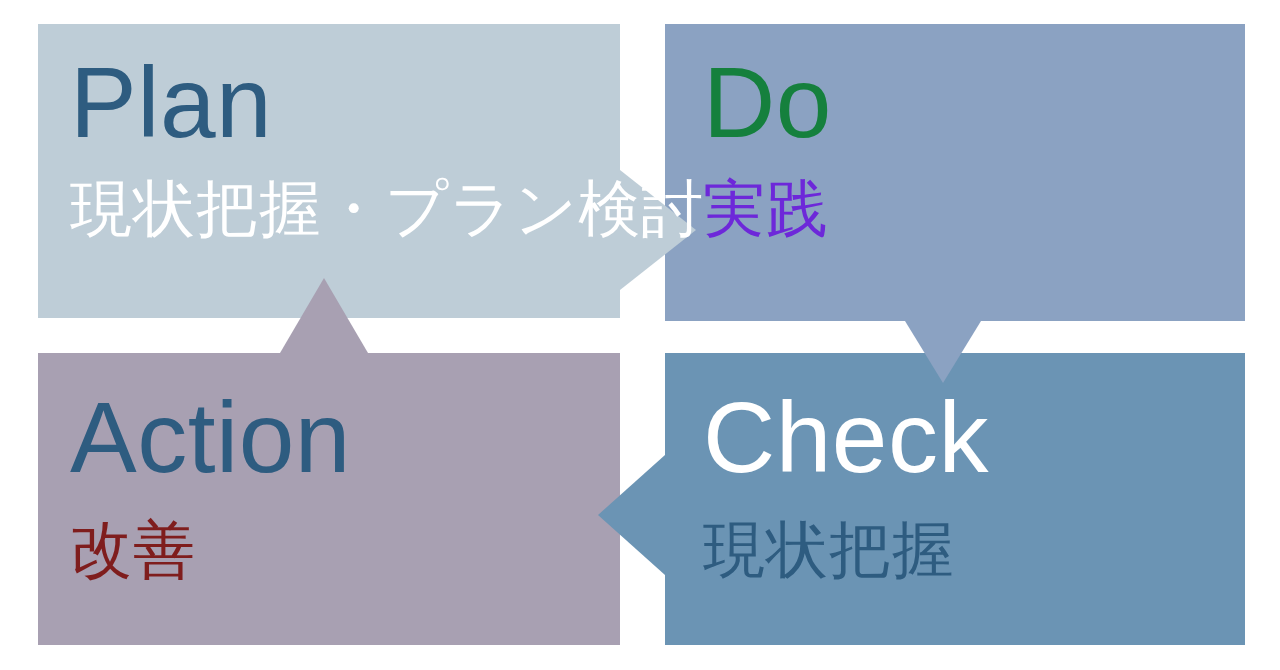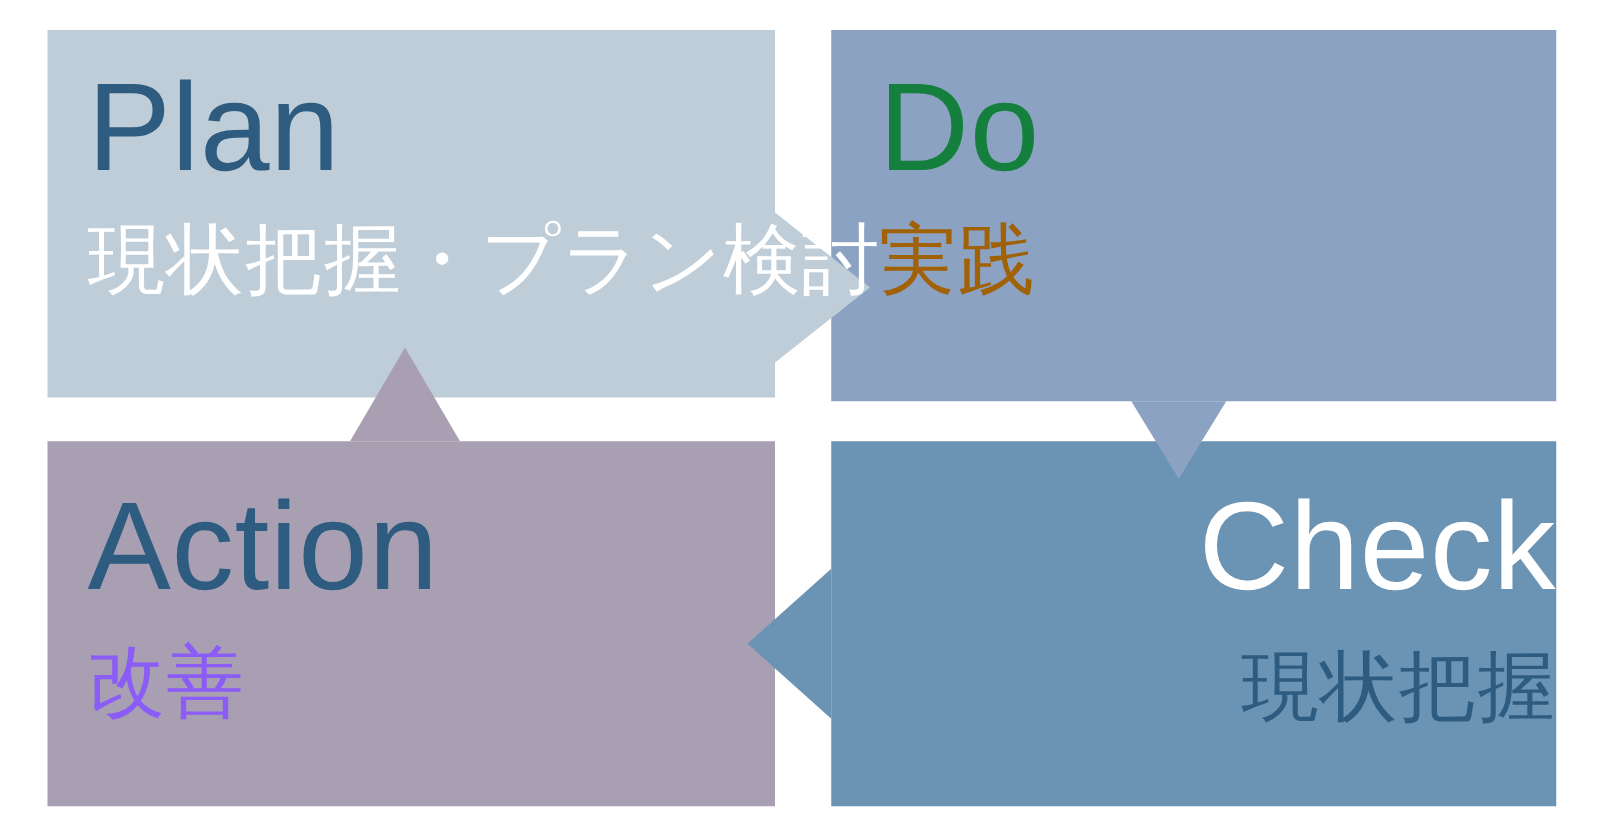--- a/index.html
+++ b/index.html
@@ -73,29 +73,29 @@
   }
 
   
   #quad-plan .quad-text    { padding-top: 24px; padding-left: 32px; }
   #quad-plan .title        { color: #2e5c80; }
   #quad-plan .subtitle     { color: #ffffff; margin-top: 16px; }
 
   
   #quad-do .quad-text      { padding-top: 24px; padding-left: 38px; }
   #quad-do .title          { color: #15803d; }
-  #quad-do .subtitle       { color: #a16207; margin-top: 16px; }
+  #quad-do .subtitle       { color: #6d28d9; margin-top: 16px; }
 
   
   #quad-action .quad-text  { padding-top: 30px; padding-left: 32px; }
   #quad-action .title      { color: #2e5c80; }
-  #quad-action .subtitle   { color: #8b5cf6; margin-top: 22px; font-family: Liberation Mono, monospace; }
+  #quad-action .subtitle   { color: #7f1d1d; margin-top: 22px; }
 
   
-  #quad-check .quad-text   { padding-top: 30px; padding-left: 38px; align-items: flex-end; }
+  #quad-check .quad-text   { padding-top: 30px; padding-left: 38px; }
   #quad-check .title       { color: #ffffff; }
   #quad-check .subtitle    { color: #2e5c80; margin-top: 22px; }
 
   
   .arrow {
     position: absolute;
     width: 0;
     height: 0;
     z-index: 2;
   }

